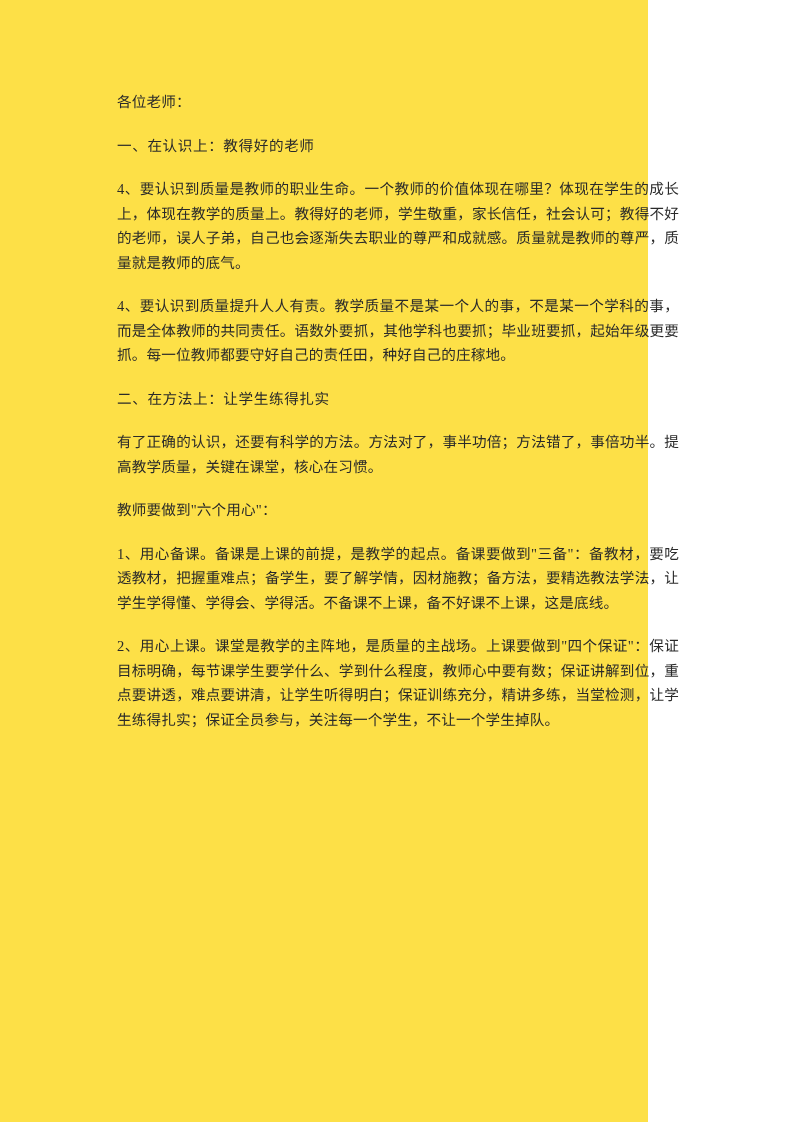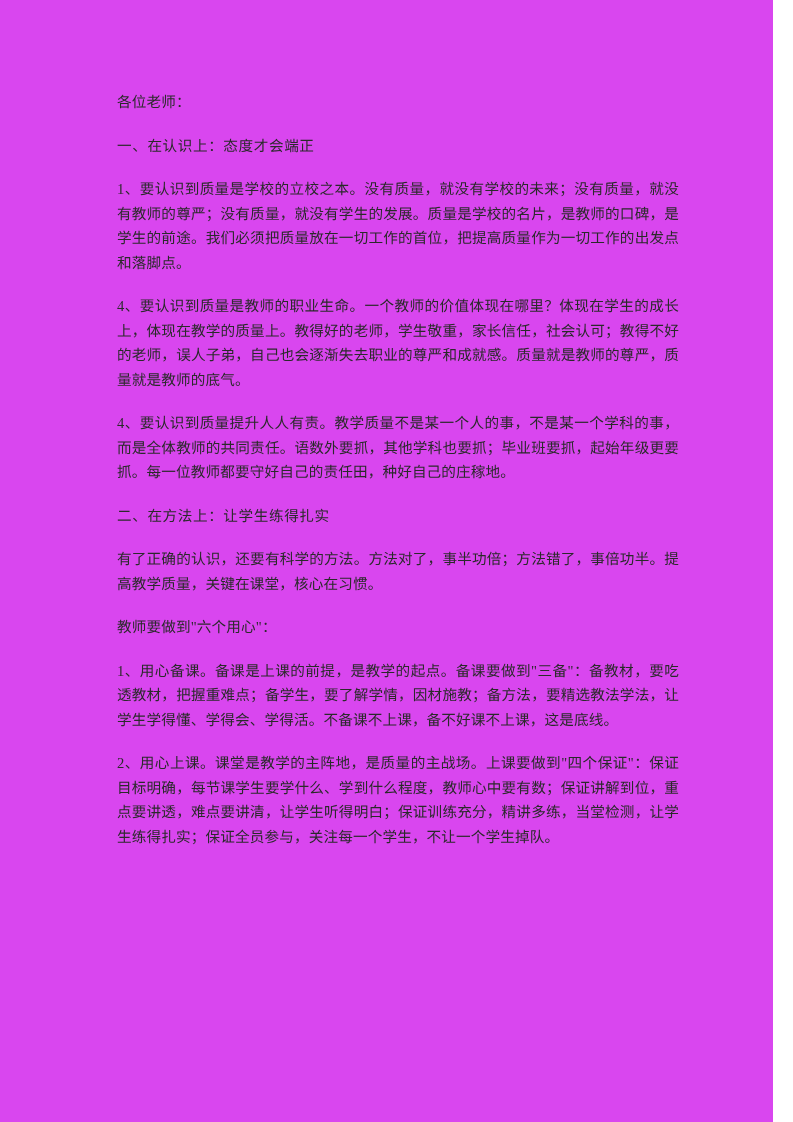--- a/index.html
+++ b/index.html
@@ -10,23 +10,23 @@
   }
   body {
     width: 793px;
     height: 1122px;
     font-family: "Liberation Serif", "DejaVu Serif", serif;
     color: #262626;
     -webkit-font-smoothing: antialiased;
   }
   .page {
     position: relative;
-    width: 773px;
+    width: 648px;
     height: 1122px;
-    background: #d946ef;
+    background: #fde047;
     box-sizing: border-box;
   }
   .doc-body {
     position: absolute;
     left: 117px;
     top: 90px;
     width: 562px;
   }
   .para {
     margin: 0 0 19px 0;
@@ -57,24 +57,23 @@
 </head>
 <body>
 
 <div class="page">
   <div class="doc-body">
 
     <p class="para salutation">各位老师：</p>
 
 
 
-    <p class="para heading">一、在认识上：态度才会端正</p>
+    <p class="para heading">一、在认识上：教得好的老师</p>
 
 
-    <p class="para numbered">1、要认识到质量是学校的立校之本。没有质量，就没有学校的未来；没有质量，就没有教师的尊严；没有质量，就没有学生的发展。质量是学校的名片，是教师的口碑，是学生的前途。我们必须把质量放在一切工作的首位，把提高质量作为一切工作的出发点和落脚点。</p>
 
     <p class="para numbered">4、要认识到质量是教师的职业生命。一个教师的价值体现在哪里？体现在学生的成长上，体现在教学的质量上。教得好的老师，学生敬重，家长信任，社会认可；教得不好的老师，误人子弟，自己也会逐渐失去职业的尊严和成就感。质量就是教师的尊严，质量就是教师的底气。</p>
 
 
     <p class="para numbered">4、要认识到质量提升人人有责。教学质量不是某一个人的事，不是某一个学科的事，而是全体教师的共同责任。语数外要抓，其他学科也要抓；毕业班要抓，起始年级更要抓。每一位教师都要守好自己的责任田，种好自己的庄稼地。</p>
 
     <p class="para heading">二、在方法上：让学生练得扎实</p>
 
     <p class="para">有了正确的认识，还要有科学的方法。方法对了，事半功倍；方法错了，事倍功半。提高教学质量，关键在课堂，核心在习惯。</p>
 

